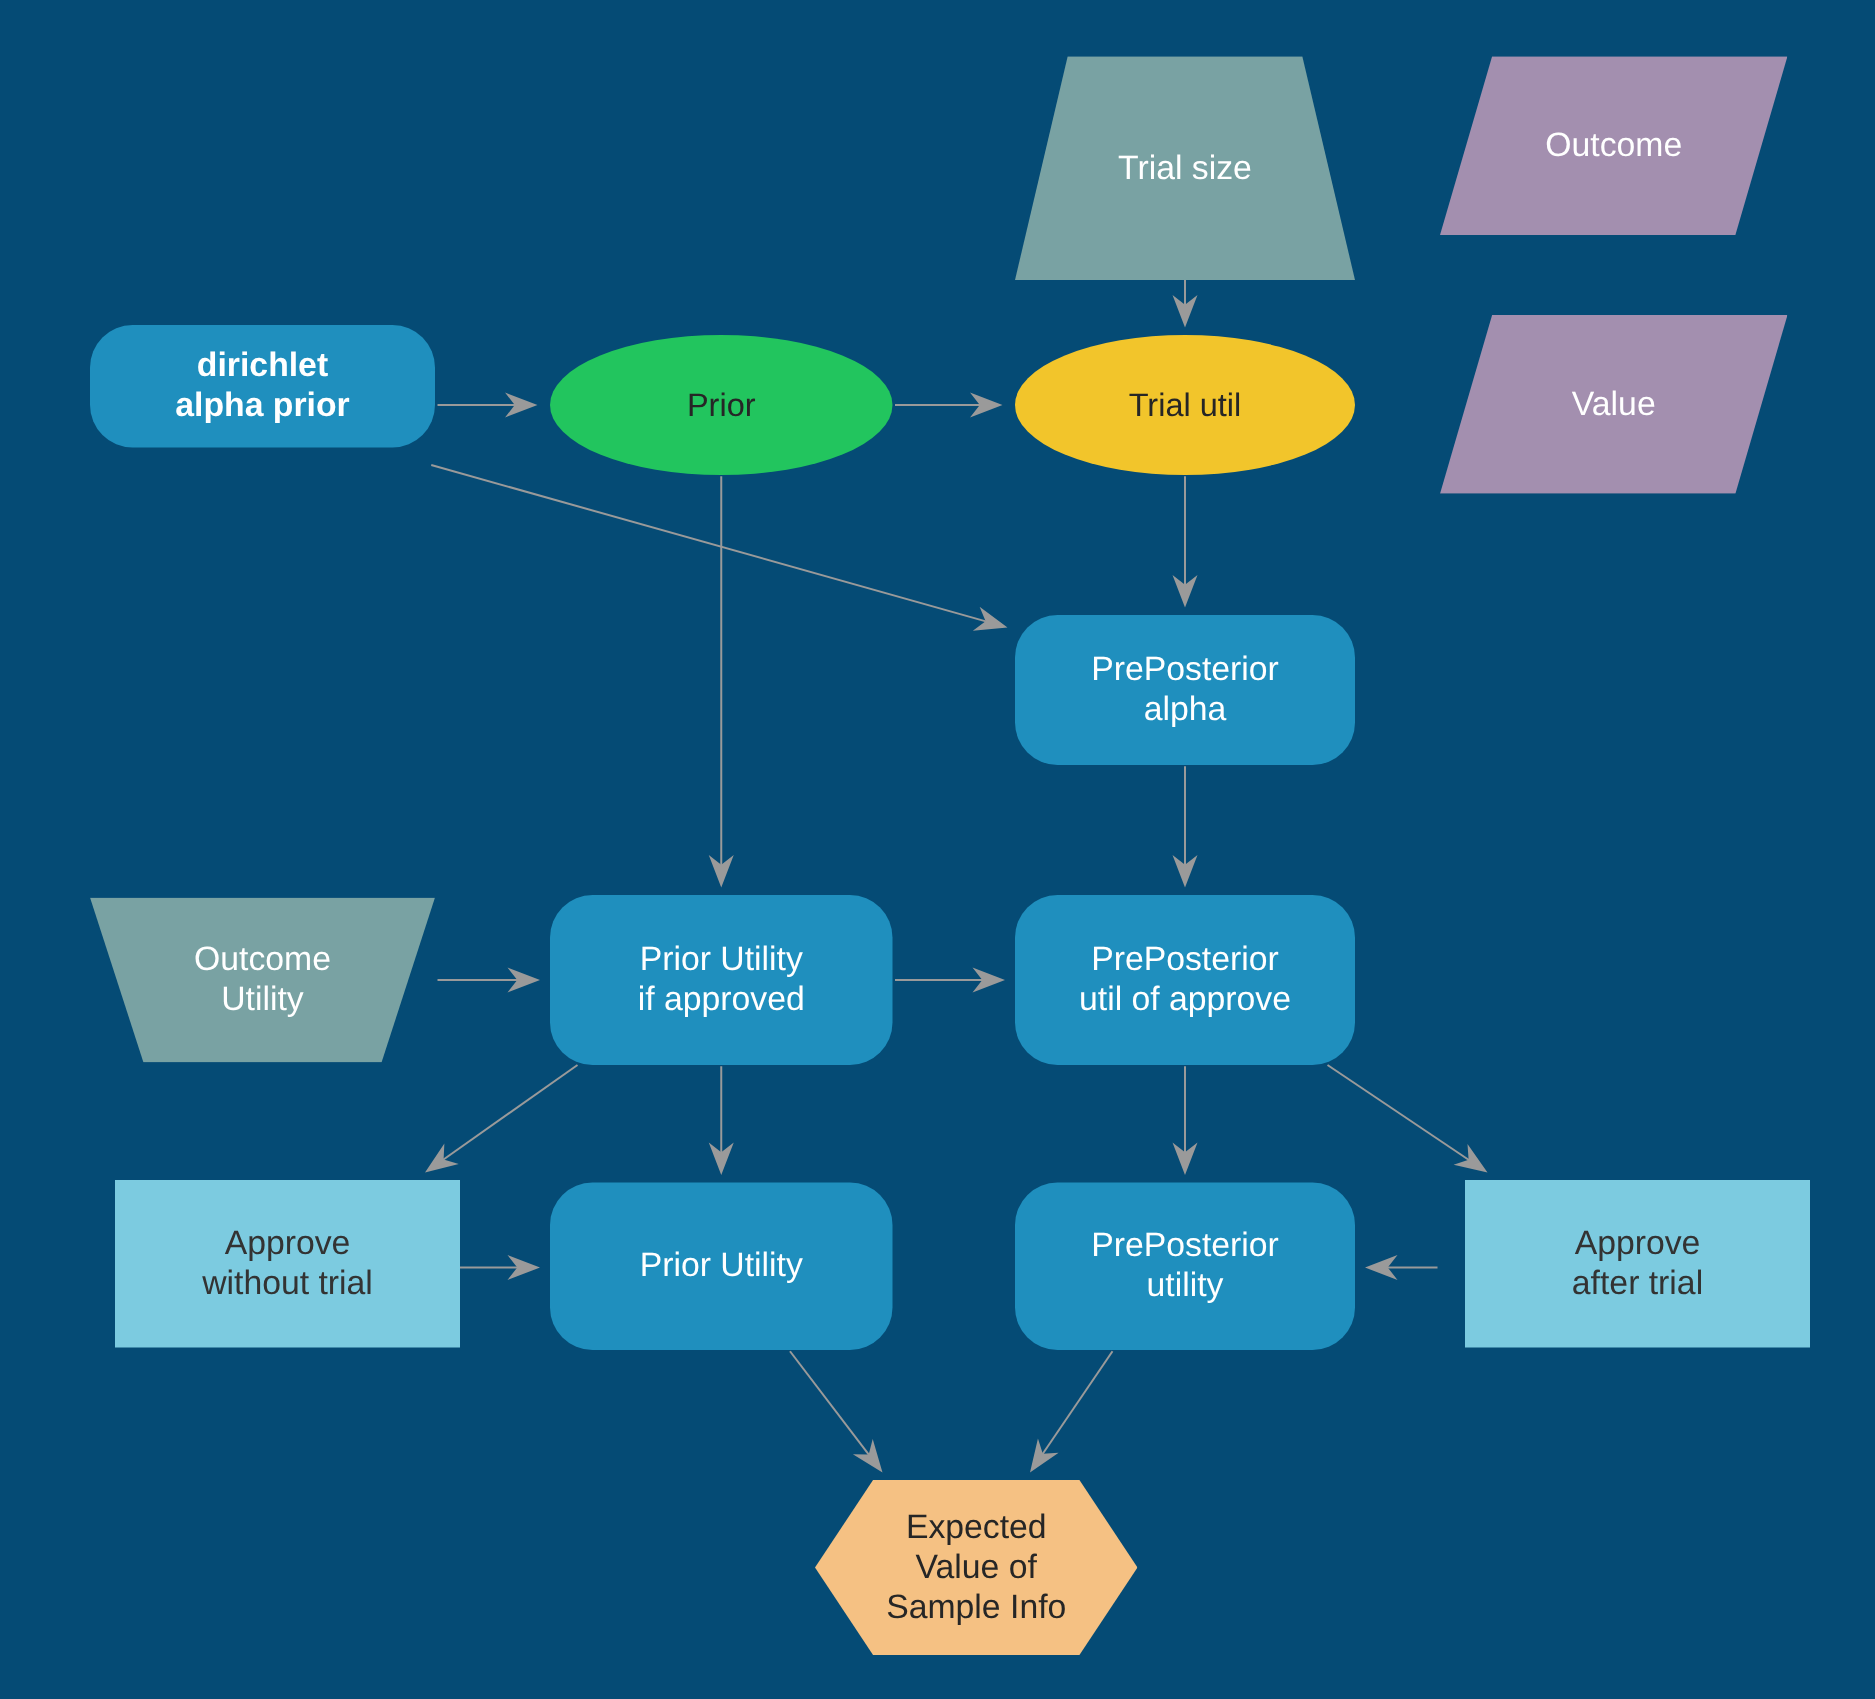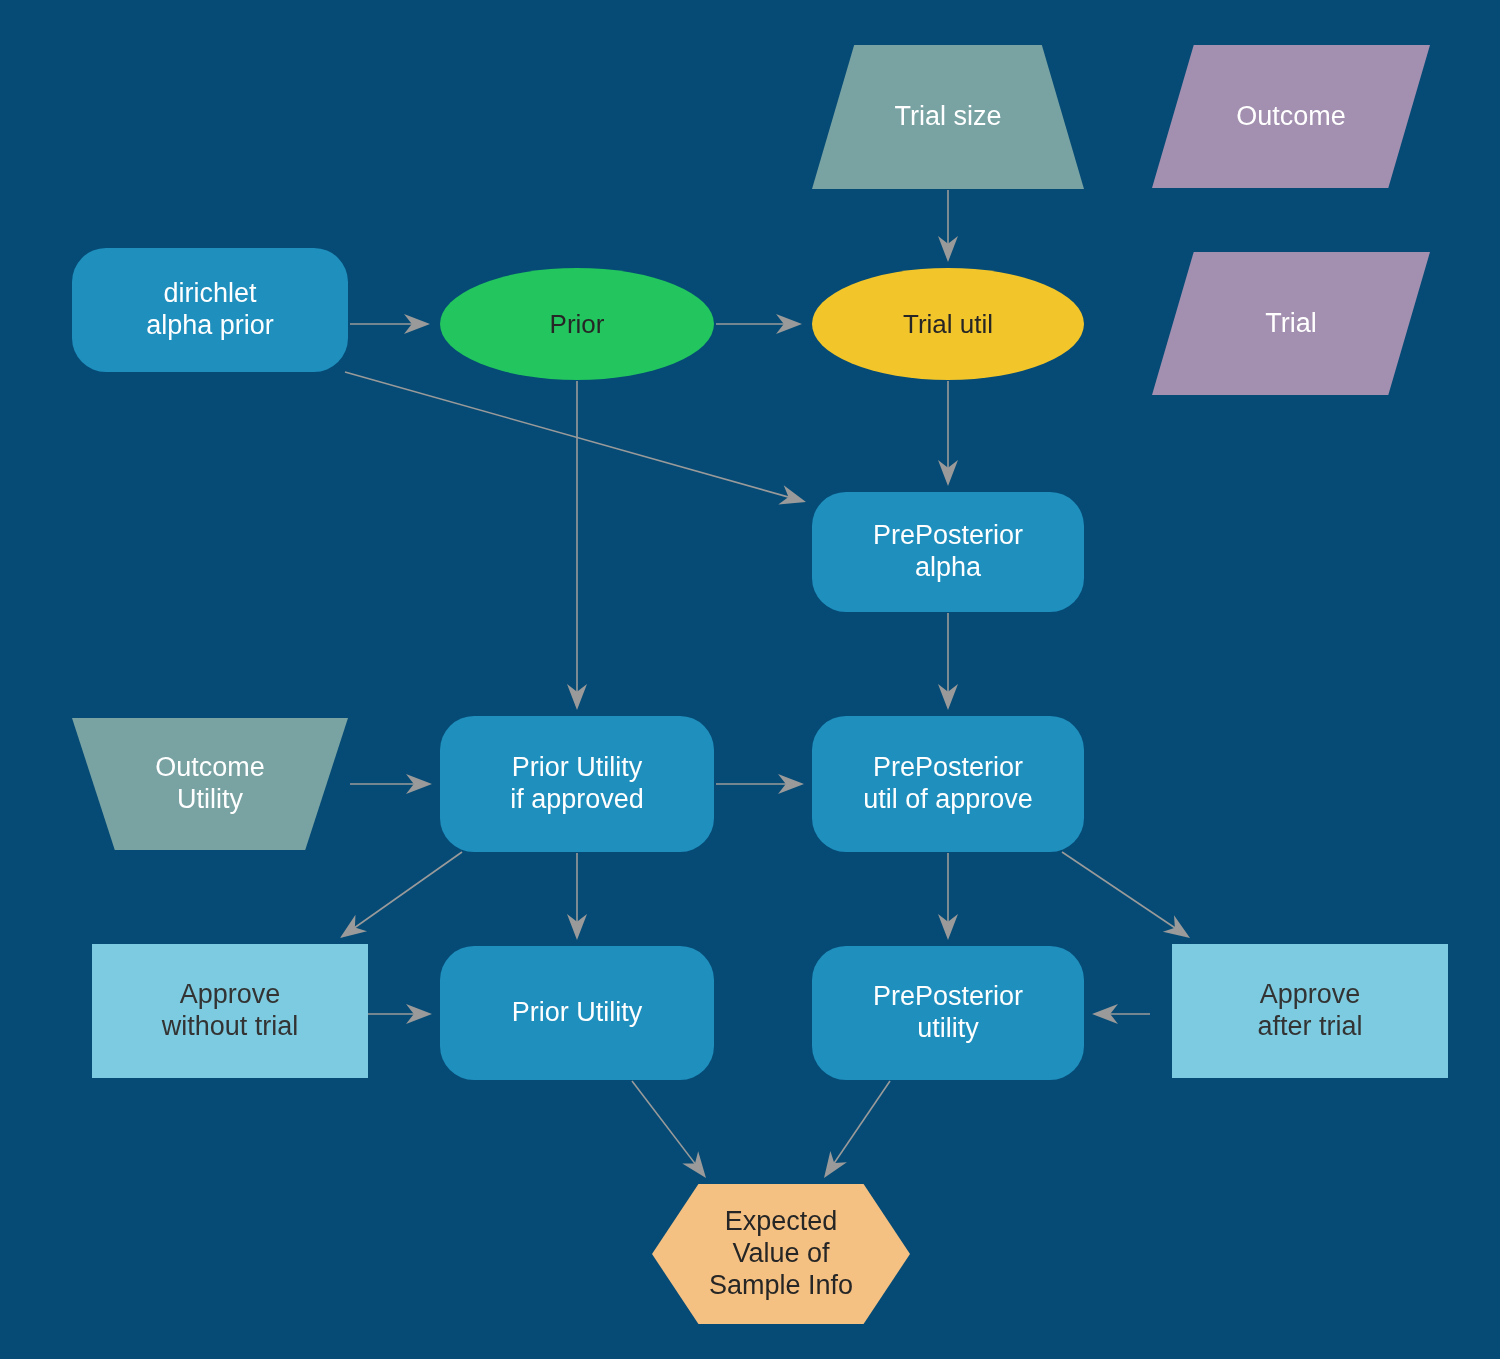--- a/index.html
+++ b/index.html
@@ -151,27 +151,27 @@
       <g>
         <line x1="632" y1="1081" x2="697.3265208725292" y2="1166.6307097923693" stroke="#9a9a9a" stroke-width="1.6"></line>
         <polygon points="706,1178 682.2794853573042,1163.3939332780637 694.9610265650371,1163.5299942811973 698.1805905428017,1151.263193239643" fill="#9a9a9a"></polygon>
       </g>
       <g>
         <line x1="890" y1="1081" x2="832.0443668034492" y2="1166.1772184858398" stroke="#9a9a9a" stroke-width="1.6"></line>
         <polygon points="824,1178 830.3584420802852,1150.8786022795348 834.2382850225716,1162.9528235274327 846.8938008413481,1162.1294649417014" fill="#9a9a9a"></polygon>
       </g>
     </svg>
   <div id="node-layer">
-      <div class="node shape-trapezoid-down" style="left: 812px; top: 45px; width: 272px; height: 144px; background: rgb(121, 162, 163);"><span class="node-label">Trial size</span></div>
+      <div class="node shape-trapezoid-down" style="left: 812px; top: 45px; width: 272px; height: 179px; background: rgb(121, 162, 163);"><span class="node-label">Trial size</span></div>
       <div class="node shape-parallelogram" style="left: 1152px; top: 45px; width: 278px; height: 143px; background: rgb(163, 143, 175);"><span class="node-label">Outcome</span></div>
-      <div class="node shape-roundrect" style="left: 72px; top: 248px; width: 276px; height: 124px; background: rgb(31, 143, 190);"><span class="node-label">dirichlet
+      <div class="node shape-roundrect" style="left: 72px; top: 260px; width: 276px; height: 98px; background: rgb(31, 143, 190); font-weight: bold;"><span class="node-label">dirichlet
 alpha prior</span></div>
       <div class="node shape-ellipse" style="left: 440px; top: 268px; width: 274px; height: 112px; background: #22c55e;"><span class="node-label">Prior</span></div>
       <div class="node shape-ellipse" style="left: 812px; top: 268px; width: 272px; height: 112px; background: rgb(242, 197, 43);"><span class="node-label">Trial util</span></div>
-      <div class="node shape-parallelogram" style="left: 1152px; top: 252px; width: 278px; height: 143px; background: rgb(163, 143, 175);"><span class="node-label">Trial</span></div>
+      <div class="node shape-parallelogram" style="left: 1152px; top: 252px; width: 278px; height: 143px; background: rgb(163, 143, 175);"><span class="node-label">Value</span></div>
       <div class="node shape-roundrect" style="left: 812px; top: 492px; width: 272px; height: 120px; background: rgb(31, 143, 190);"><span class="node-label">PrePosterior
 alpha</span></div>
       <div class="node shape-trapezoid-up" style="left: 72px; top: 718px; width: 276px; height: 132px; background: rgb(121, 162, 163);"><span class="node-label">Outcome
 Utility</span></div>
       <div class="node shape-roundrect" style="left: 440px; top: 716px; width: 274px; height: 136px; background: rgb(31, 143, 190);"><span class="node-label">Prior Utility
 if approved</span></div>
       <div class="node shape-roundrect" style="left: 812px; top: 716px; width: 272px; height: 136px; background: rgb(31, 143, 190);"><span class="node-label">PrePosterior
 util of approve</span></div>
       <div class="node shape-rect" style="left: 72px; top: 944px; width: 276px; height: 134px; background: rgb(124, 203, 224);"><span class="node-label">Approve
 without trial</span></div>

